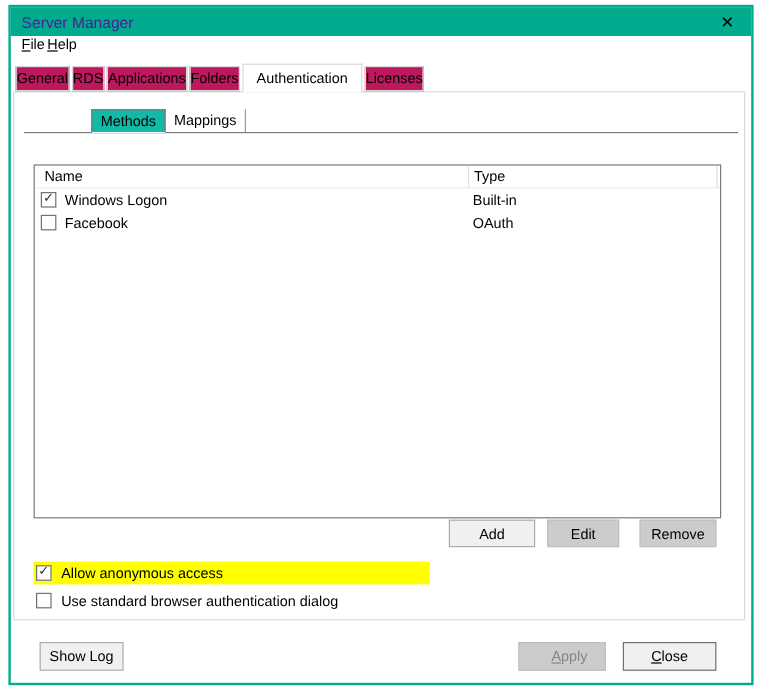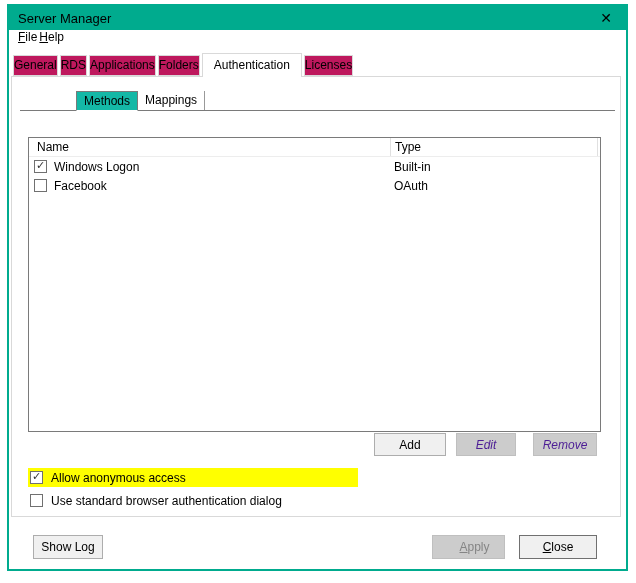--- a/index.html
+++ b/index.html
@@ -2,21 +2,21 @@
 <html><head>
 <meta charset="utf-8">
 <style>
   * { margin:0; padding:0; box-sizing:border-box; }
   html,body { width:636px; height:583px; background:#ffffff;
     font-family:"Liberation Sans", sans-serif; font-size:12px; color:#000; }
   .window { position:absolute; left:7px; top:4px; width:621px; height:567px;
     border:2px solid #00AB8E; background:#fff; }
   .titlebar { position:absolute; left:0; top:0; width:100%; height:24px;
     background:#00AB8E; display:flex; align-items:center; }
-  .title { padding-left:9px; font-size:13px; color:#000000; }
+  .title { padding-left:9px; font-size:13px; color:#4c1d95; }
   .close-btn { position:absolute; right:0; top:0; width:40px; height:24px;
     display:flex; align-items:center; justify-content:center; font-size:14px; color:#000; cursor:default; }
   .menubar { position:absolute; left:9px; top:24px; height:18px; display:flex; gap:2px; }
   .menu-item { cursor:default; }
   .u { text-decoration:underline; }
   
   .tabstrip { position:absolute; left:4px; top:47px; display:flex; align-items:flex-end; z-index:2; }
   .tab { height:21px; line-height:19px; padding:0 0; background:#be185d;
     border:1px solid #d9d9d9; margin-right:2px; cursor:default; }
   .tab.selected { height:24px; line-height:22px; background:#fff; border-bottom:none;
@@ -43,21 +43,21 @@
   .lv-cell-type { padding-left:4px; }
   .cb { width:13px; height:13px; border:1px solid #707070; background:#fff;
     display:inline-flex; align-items:center; justify-content:center;
     font-size:11px; line-height:11px; color:#333; flex:none; }
   .cb .glyph { position:relative; top:-1px; }
   .lv-row .cb { margin-right:7px; }
   
   .btn { position:absolute; height:23px; border:1px solid #adadad; background:#f0f0f0;
     font-family:"Liberation Sans", sans-serif; font-size:12px; color:#000;
     display:flex; align-items:center; justify-content:center; cursor:default; }
-  .btn.disabled { background:#cccccc; border-color:#bfbfbf; color:#4c1d95;font-style:italic; }
+  .btn.disabled { background:#cccccc; border-color:#bfbfbf; color:#000000; }
   .btn-add { left:362px; top:356px; width:72px; }
   .btn-edit { left:444px; top:356px; width:60px; }
   .btn-remove { left:521px; top:356px; width:64px; }
   
   .opt-row { position:absolute; left:16px; height:19px; display:flex; align-items:center; padding-left:2px; }
   .opt-row .cb { margin-right:8px; }
   .opt-anon { top:391px; width:330px; background:#FFFF00; }
   .opt-browser { top:414px; }
   
   .footer-btn { position:absolute; height:24px; border:1px solid #adadad; background:#f0f0f0;

